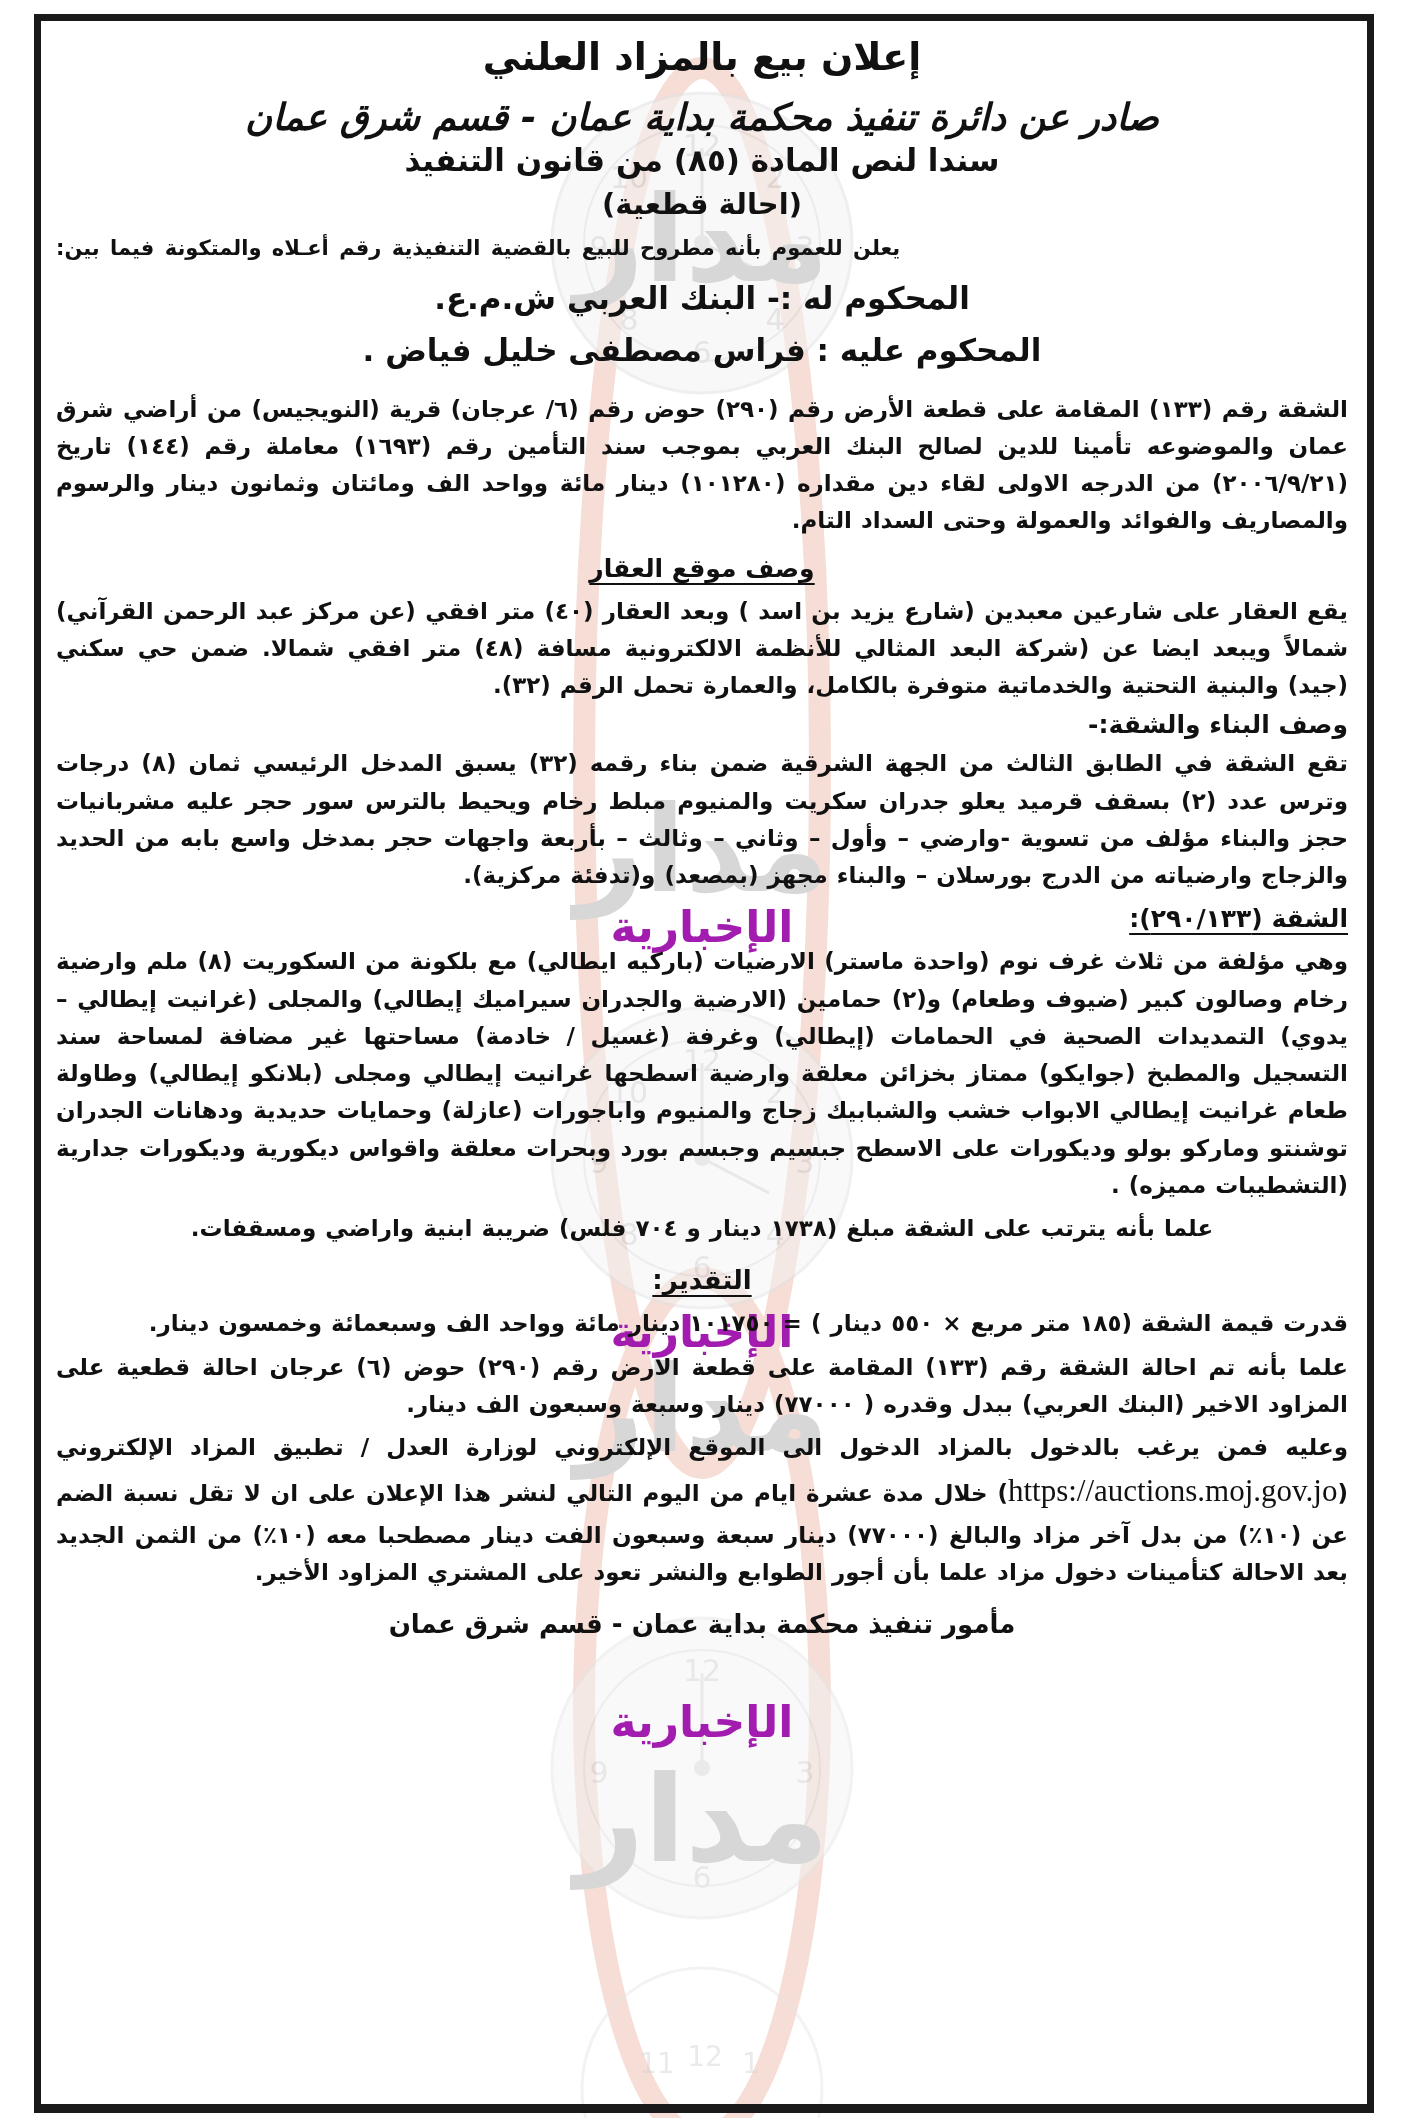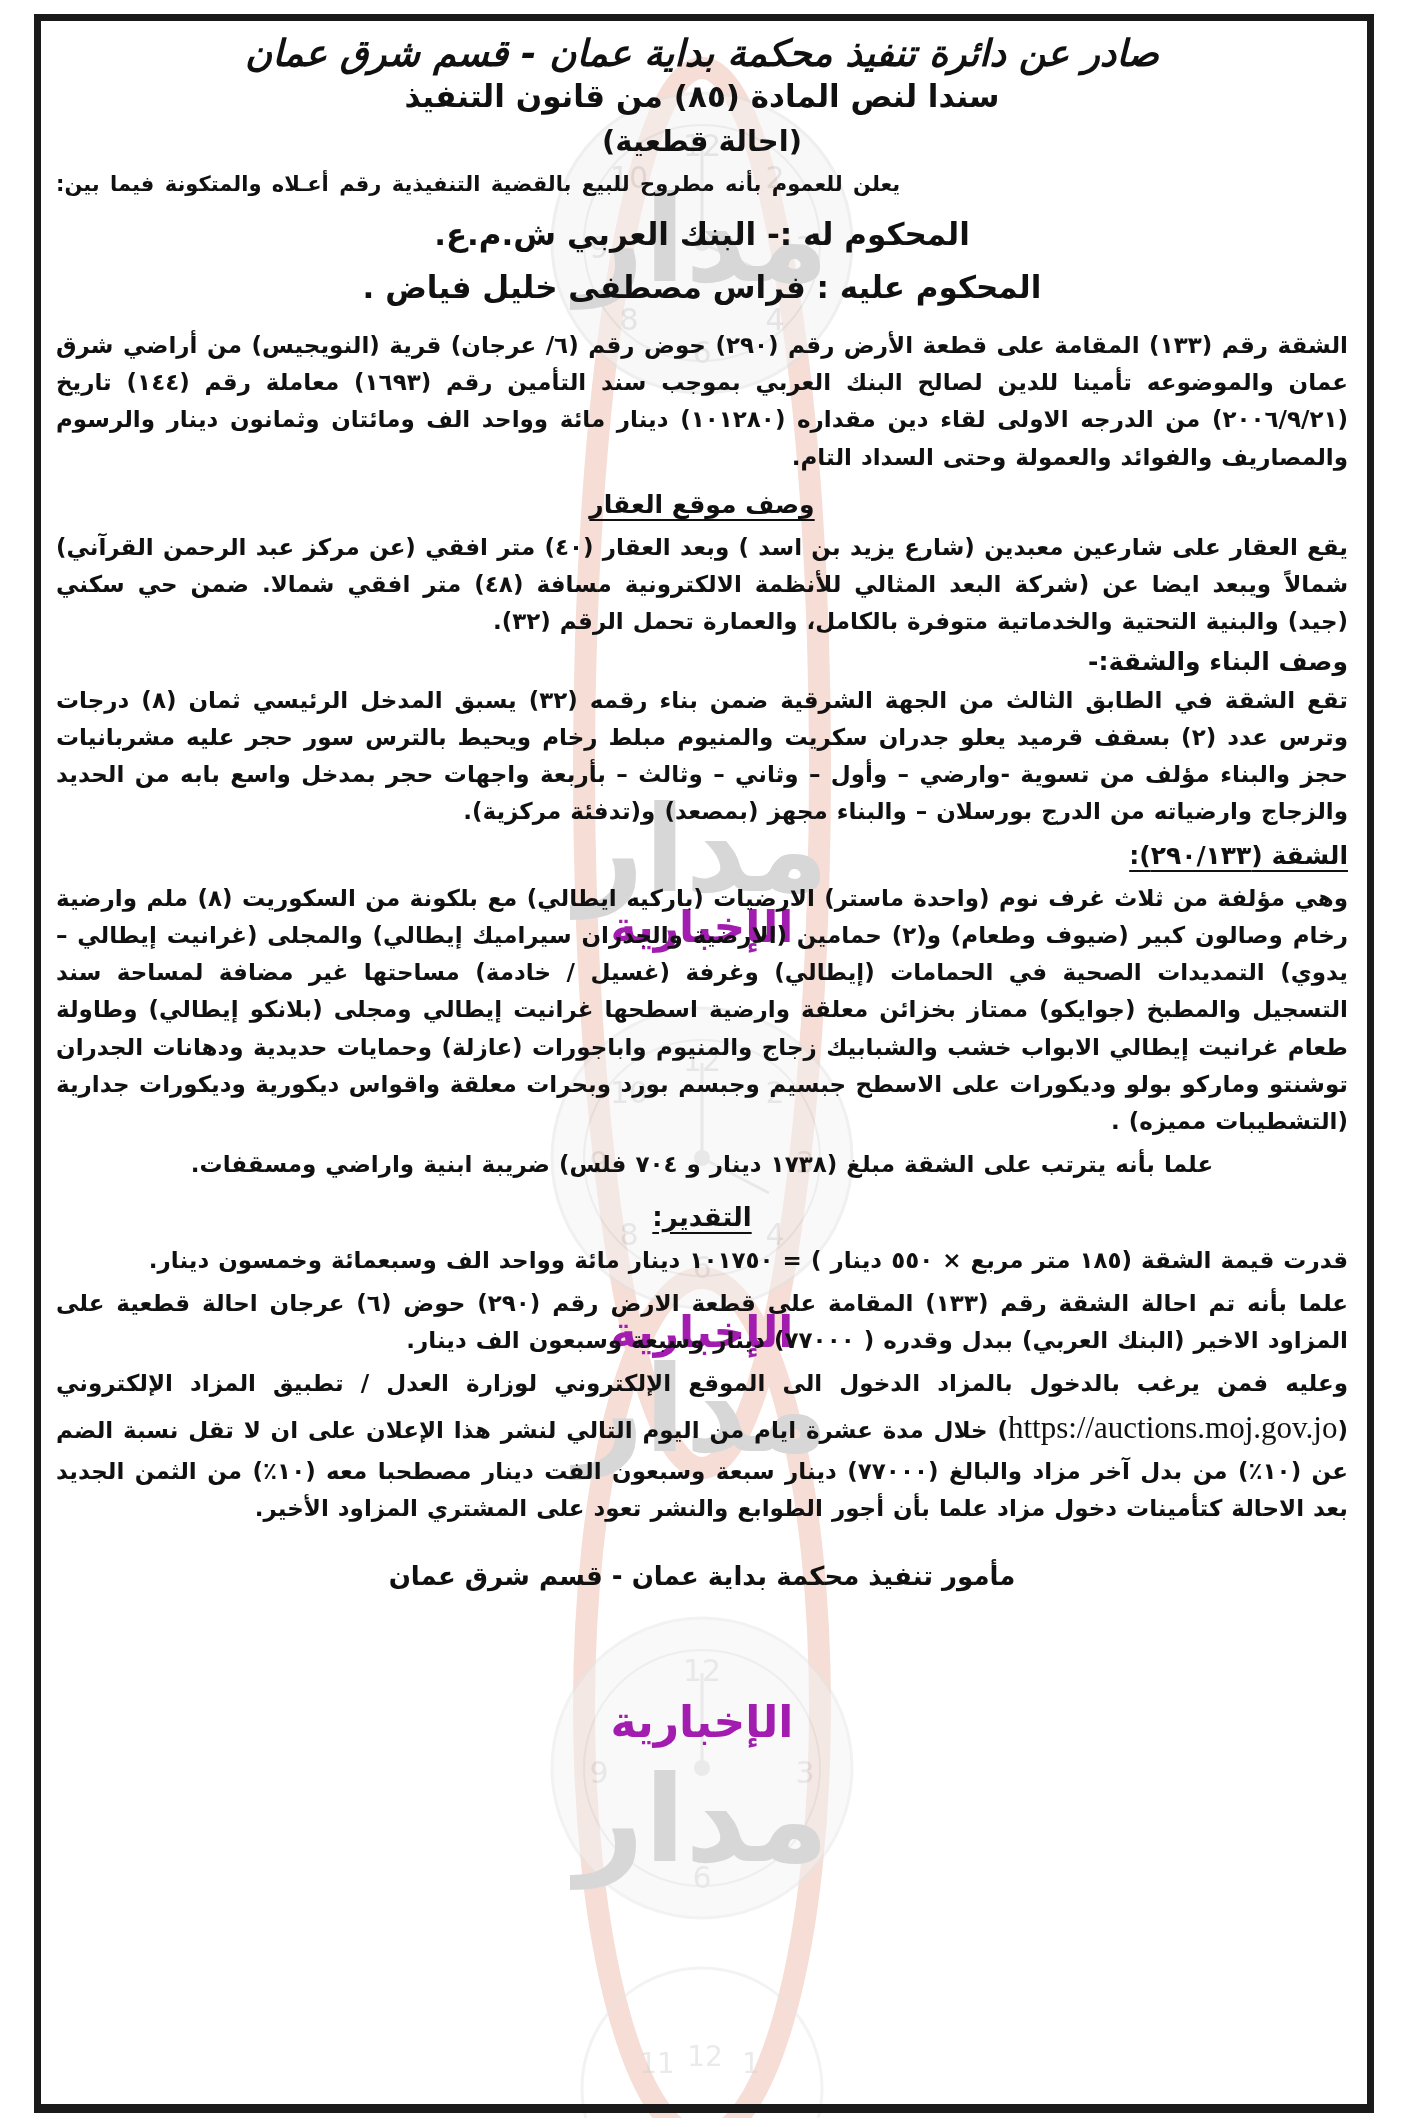--- a/index.html
+++ b/index.html
@@ -153,21 +153,21 @@
     font-family:"Liberation Serif","DejaVu Serif",serif;
     direction:ltr;
     unicode-bidi:embed;
     font-size:31px;
     font-weight:normal;
   }
   .signature{
     font-size:26px;
     font-weight:bold;
     text-align:center;
-    margin:34px 0 0 0;
+    margin:18px 0 0 0;
   }
 </style>
 </head>
 <body>
 
 <div class="page">
 
   <div class="wm wm-clock" aria-hidden="true">
     <svg width="330" height="2110" viewBox="0 0 330 2110">
 
@@ -231,20 +231,21 @@
   <div class="wm wm-text wm-small" style="top:905px;">الإخبارية</div>
   <div class="wm wm-text wm-big" style="top:1350px;">مدار</div>
   <div class="wm wm-text wm-small" style="top:1310px;">الإخبارية</div>
   <div class="wm wm-text wm-big" style="top:1760px;">مدار</div>
   <div class="wm wm-text wm-small" style="top:1700px;">الإخبارية</div>
 
   <div class="frame"></div>
 
   <div class="content">
 
+    <h1 class="title-1">إعلان بيع بالمزاد العلني</h1>
 
     <div class="title-2">صادر عن دائرة تنفيذ محكمة بداية عمان - قسم شرق عمان</div>
 
 
     <div class="title-4">سندا لنص المادة (٨٥) من قانون التنفيذ</div>
 
     <div class="title-5">(احالة قطعية)</div>
 
     <div class="lead">يعلن للعموم بأنه مطروح للبيع بالقضية التنفيذية رقم أعـلاه والمتكونة فيما بين:</div>
 

